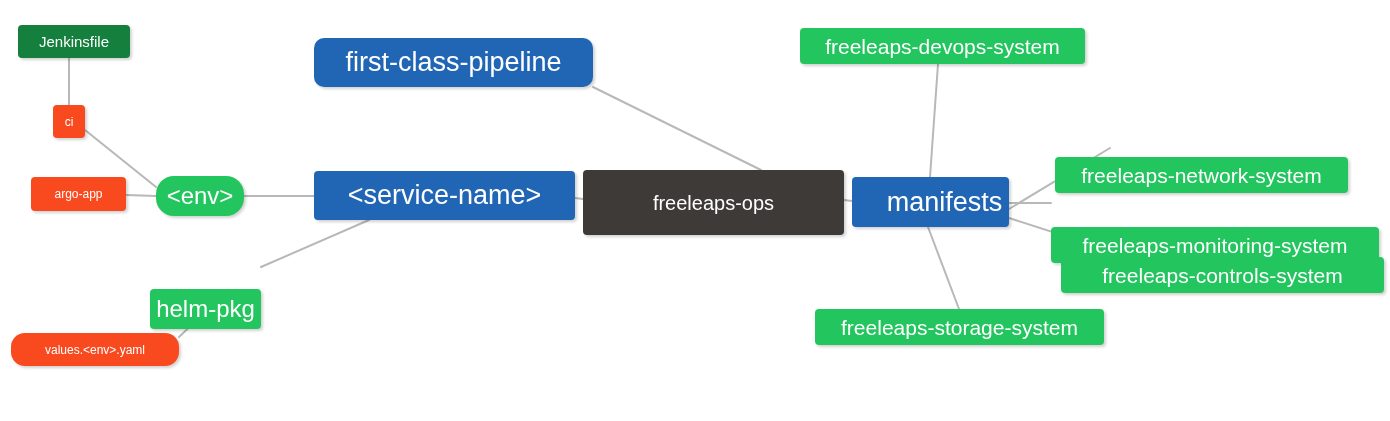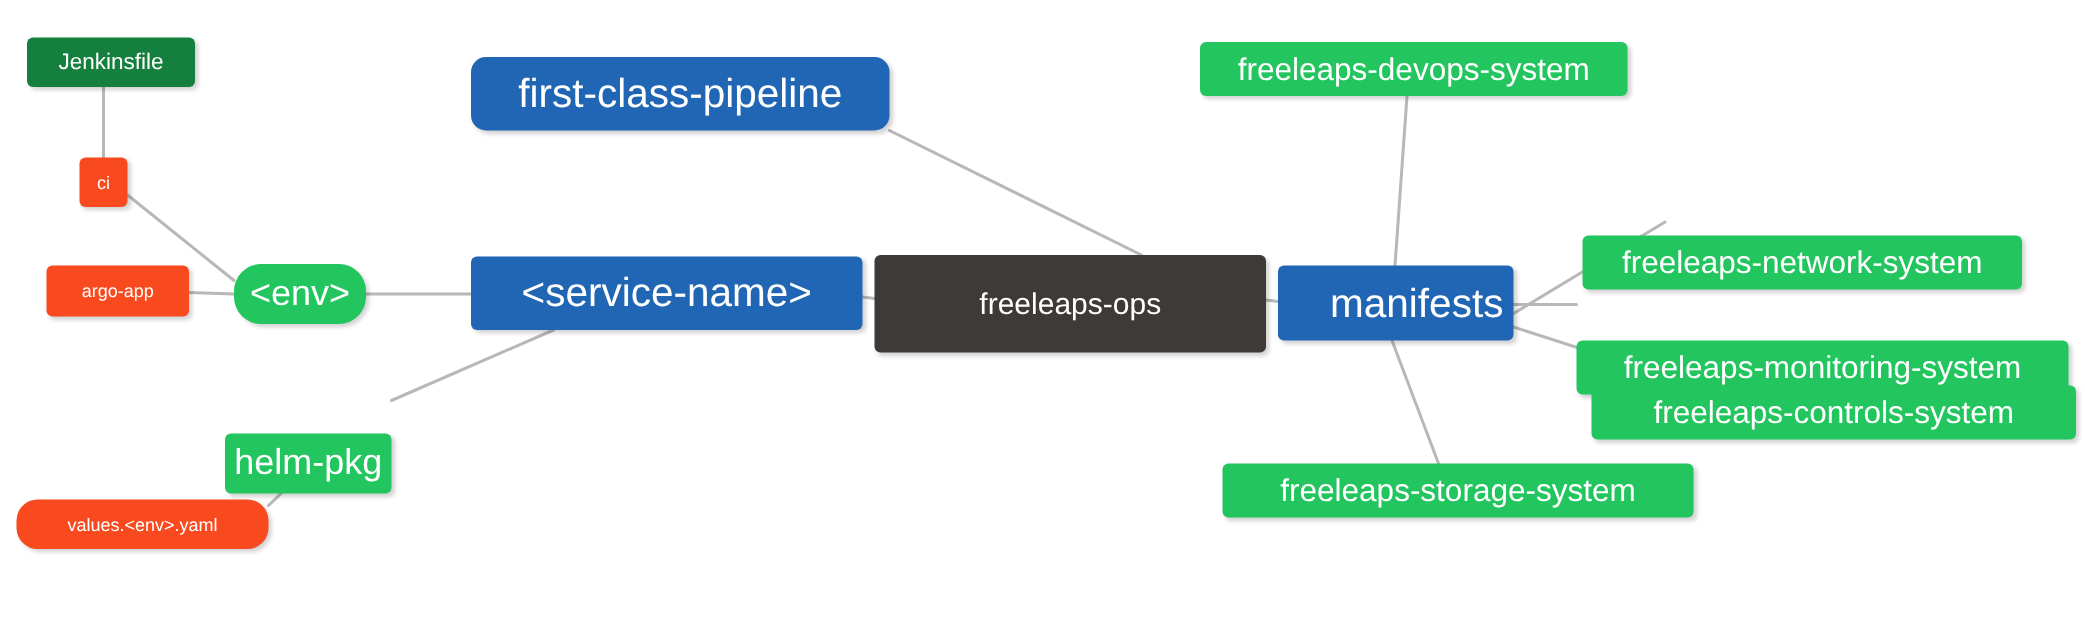--- a/index.html
+++ b/index.html
@@ -106,17 +106,17 @@
       </div>
       <div class="node tier-leafg" style="left: 1055px; top: 112px; width: 293px; height: 36px; background: rgb(34, 197, 94); color: rgb(255, 255, 255); margin-top: 45px;">
         <span class="node-label">freeleaps-network-system</span>
       </div>
       <div class="node tier-leafg" style="left: 1051px; top: 187px; width: 328px; height: 36px; background: rgb(34, 197, 94); color: rgb(255, 255, 255); margin-top: 40px;">
         <span class="node-label">freeleaps-monitoring-system</span>
       </div>
       <div class="node tier-leafg" style="left: 1061px; top: 257px; width: 323px; height: 36px; background: rgb(34, 197, 94); color: rgb(255, 255, 255);">
         <span class="node-label">freeleaps-controls-system</span>
       </div>
-      <div class="node tier-leafg" style="left: 815px; top: 309px; width: 314px; height: 36px; background: rgb(34, 197, 94); color: rgb(255, 255, 255);">
+      <div class="node tier-leafg" style="left: 815px; top: 309px; width: 289px; height: 36px; background: rgb(34, 197, 94); color: rgb(255, 255, 255);">
         <span class="node-label">freeleaps-storage-system</span>
       </div>
     </div>
 </div>
 
 </body></html>

